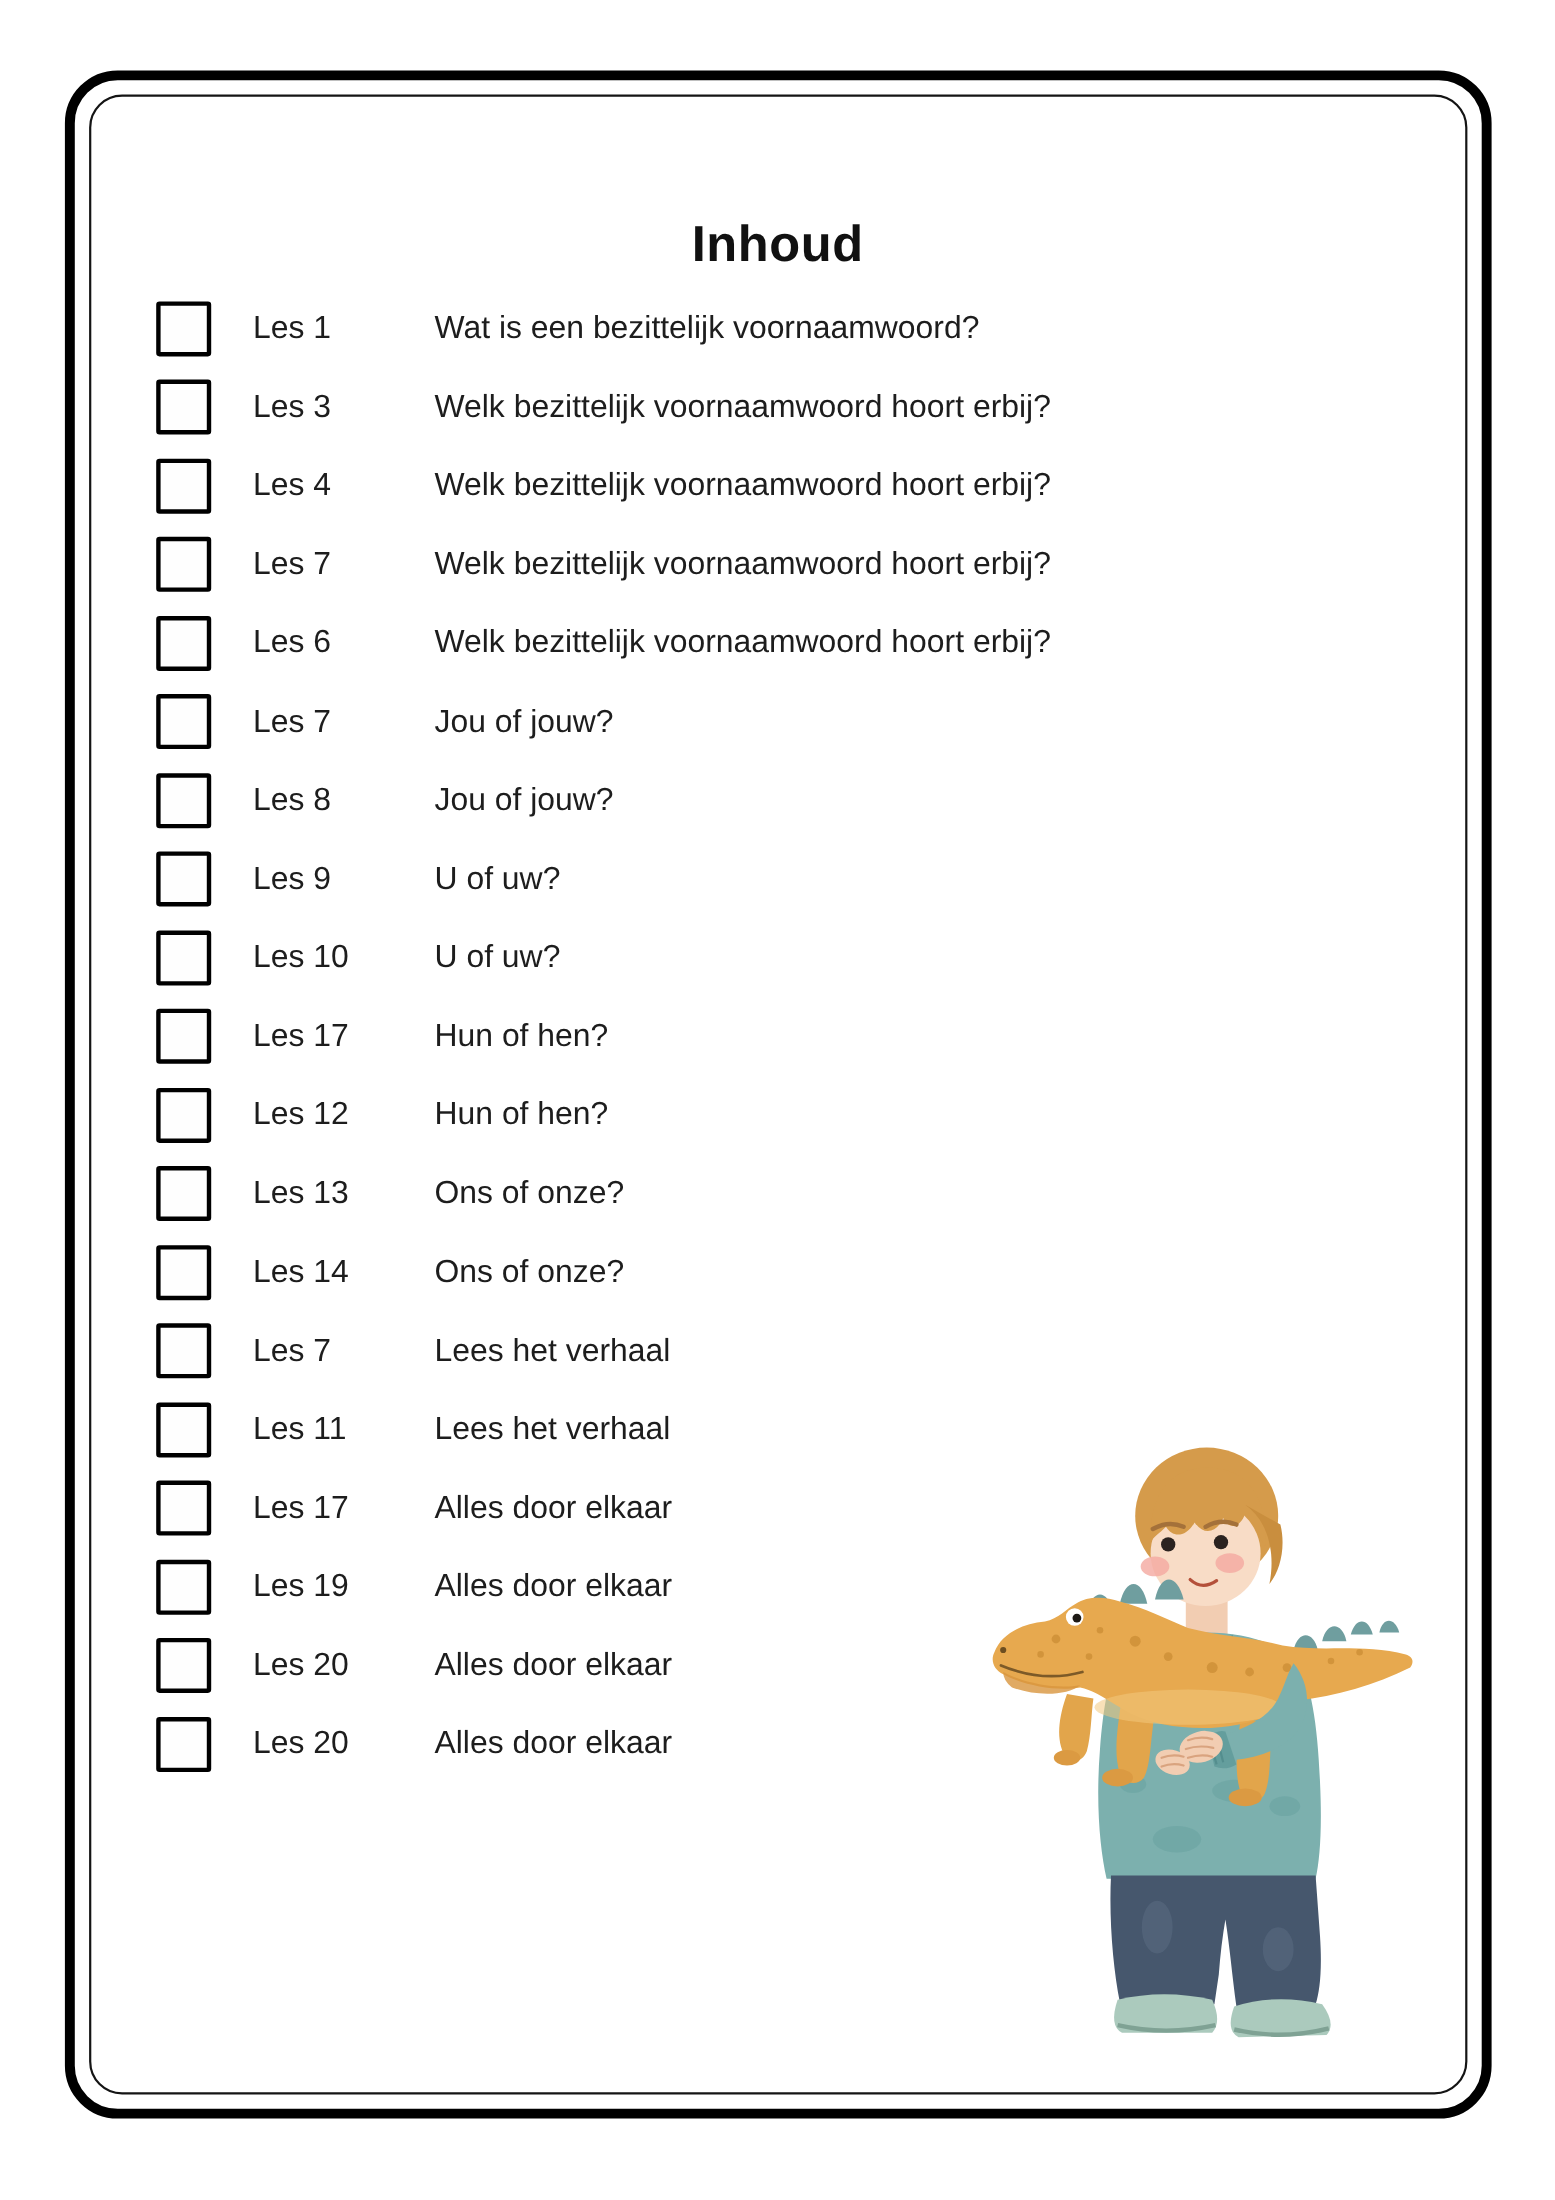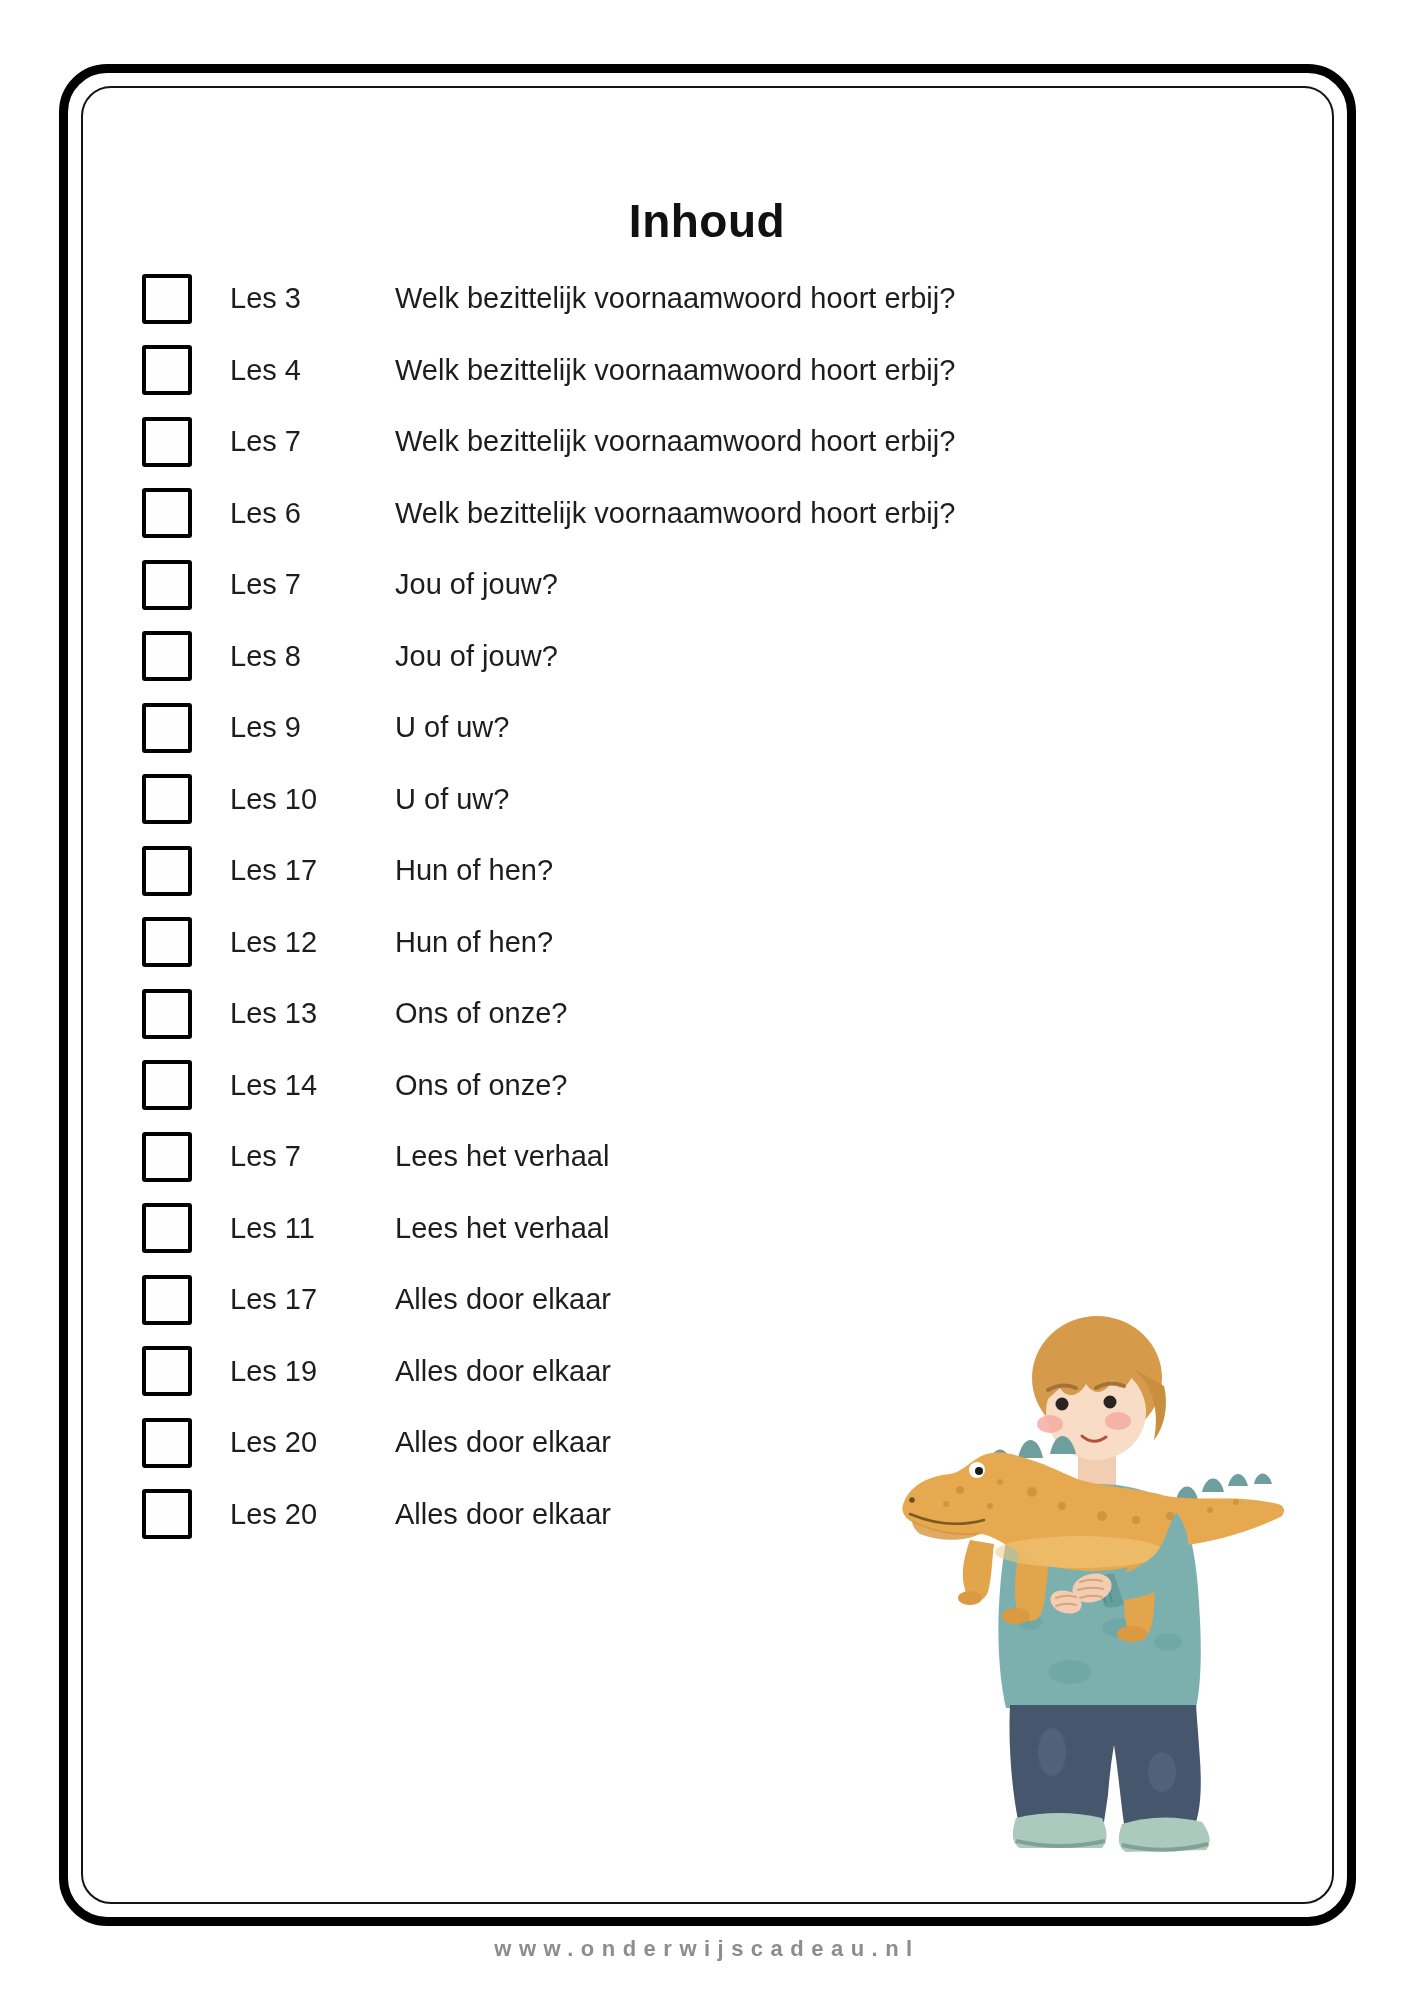--- a/index.html
+++ b/index.html
@@ -38,20 +38,25 @@
 
 <div class="page">
 
   <div class="frame-outer">
     <div class="frame-inner"></div>
   </div>
 
   <div class="title">Inhoud</div>
 
   <div class="toc">
+    <div class="toc-row">
+      <div class="checkbox" role="checkbox" aria-checked="false"></div>
+      <div class="lesson-number">Les 1</div>
+      <div class="lesson-title">Wat is een bezittelijk voornaamwoord?</div>
+    </div>
 
 
     <div class="toc-row">
       <div class="checkbox" role="checkbox" aria-checked="false"></div>
       <div class="lesson-number">Les 3</div>
       <div class="lesson-title">Welk bezittelijk voornaamwoord hoort erbij?</div>
     </div>
 
     <div class="toc-row">
       <div class="checkbox" role="checkbox" aria-checked="false"></div>
@@ -263,14 +268,13 @@
       <path d="M244 284 L254 314 Q244 320 234 316 L228 290 Q236 282 244 284 Z" fill="#649e9d"></path>
       <path d="M236 288 L242 312 M230 292 L236 314" stroke="#548e8e" stroke-width="2" fill="none"></path>
 
       <ellipse cx="222" cy="298" rx="20" ry="14" fill="#f2cdb2" transform="rotate(-15 222 298)"></ellipse>
       <ellipse cx="196" cy="312" rx="16" ry="11" fill="#f2cdb2" transform="rotate(18 196 312)"></ellipse>
       <path d="M210 292 Q221 288 232 291 M208 300 Q220 296 233 299 M210 308 Q222 304 232 307" stroke="#d9a37f" stroke-width="2" fill="none" stroke-linecap="round"></path>
       <path d="M186 308 Q196 304 206 307 M186 316 Q196 312 206 315" stroke="#d9a37f" stroke-width="2" fill="none" stroke-linecap="round"></path>
     </g>
   </svg>
 
-  <div class="footer">www.onderwijscadeau.nl</div>
 </div>
 
 </body></html>

